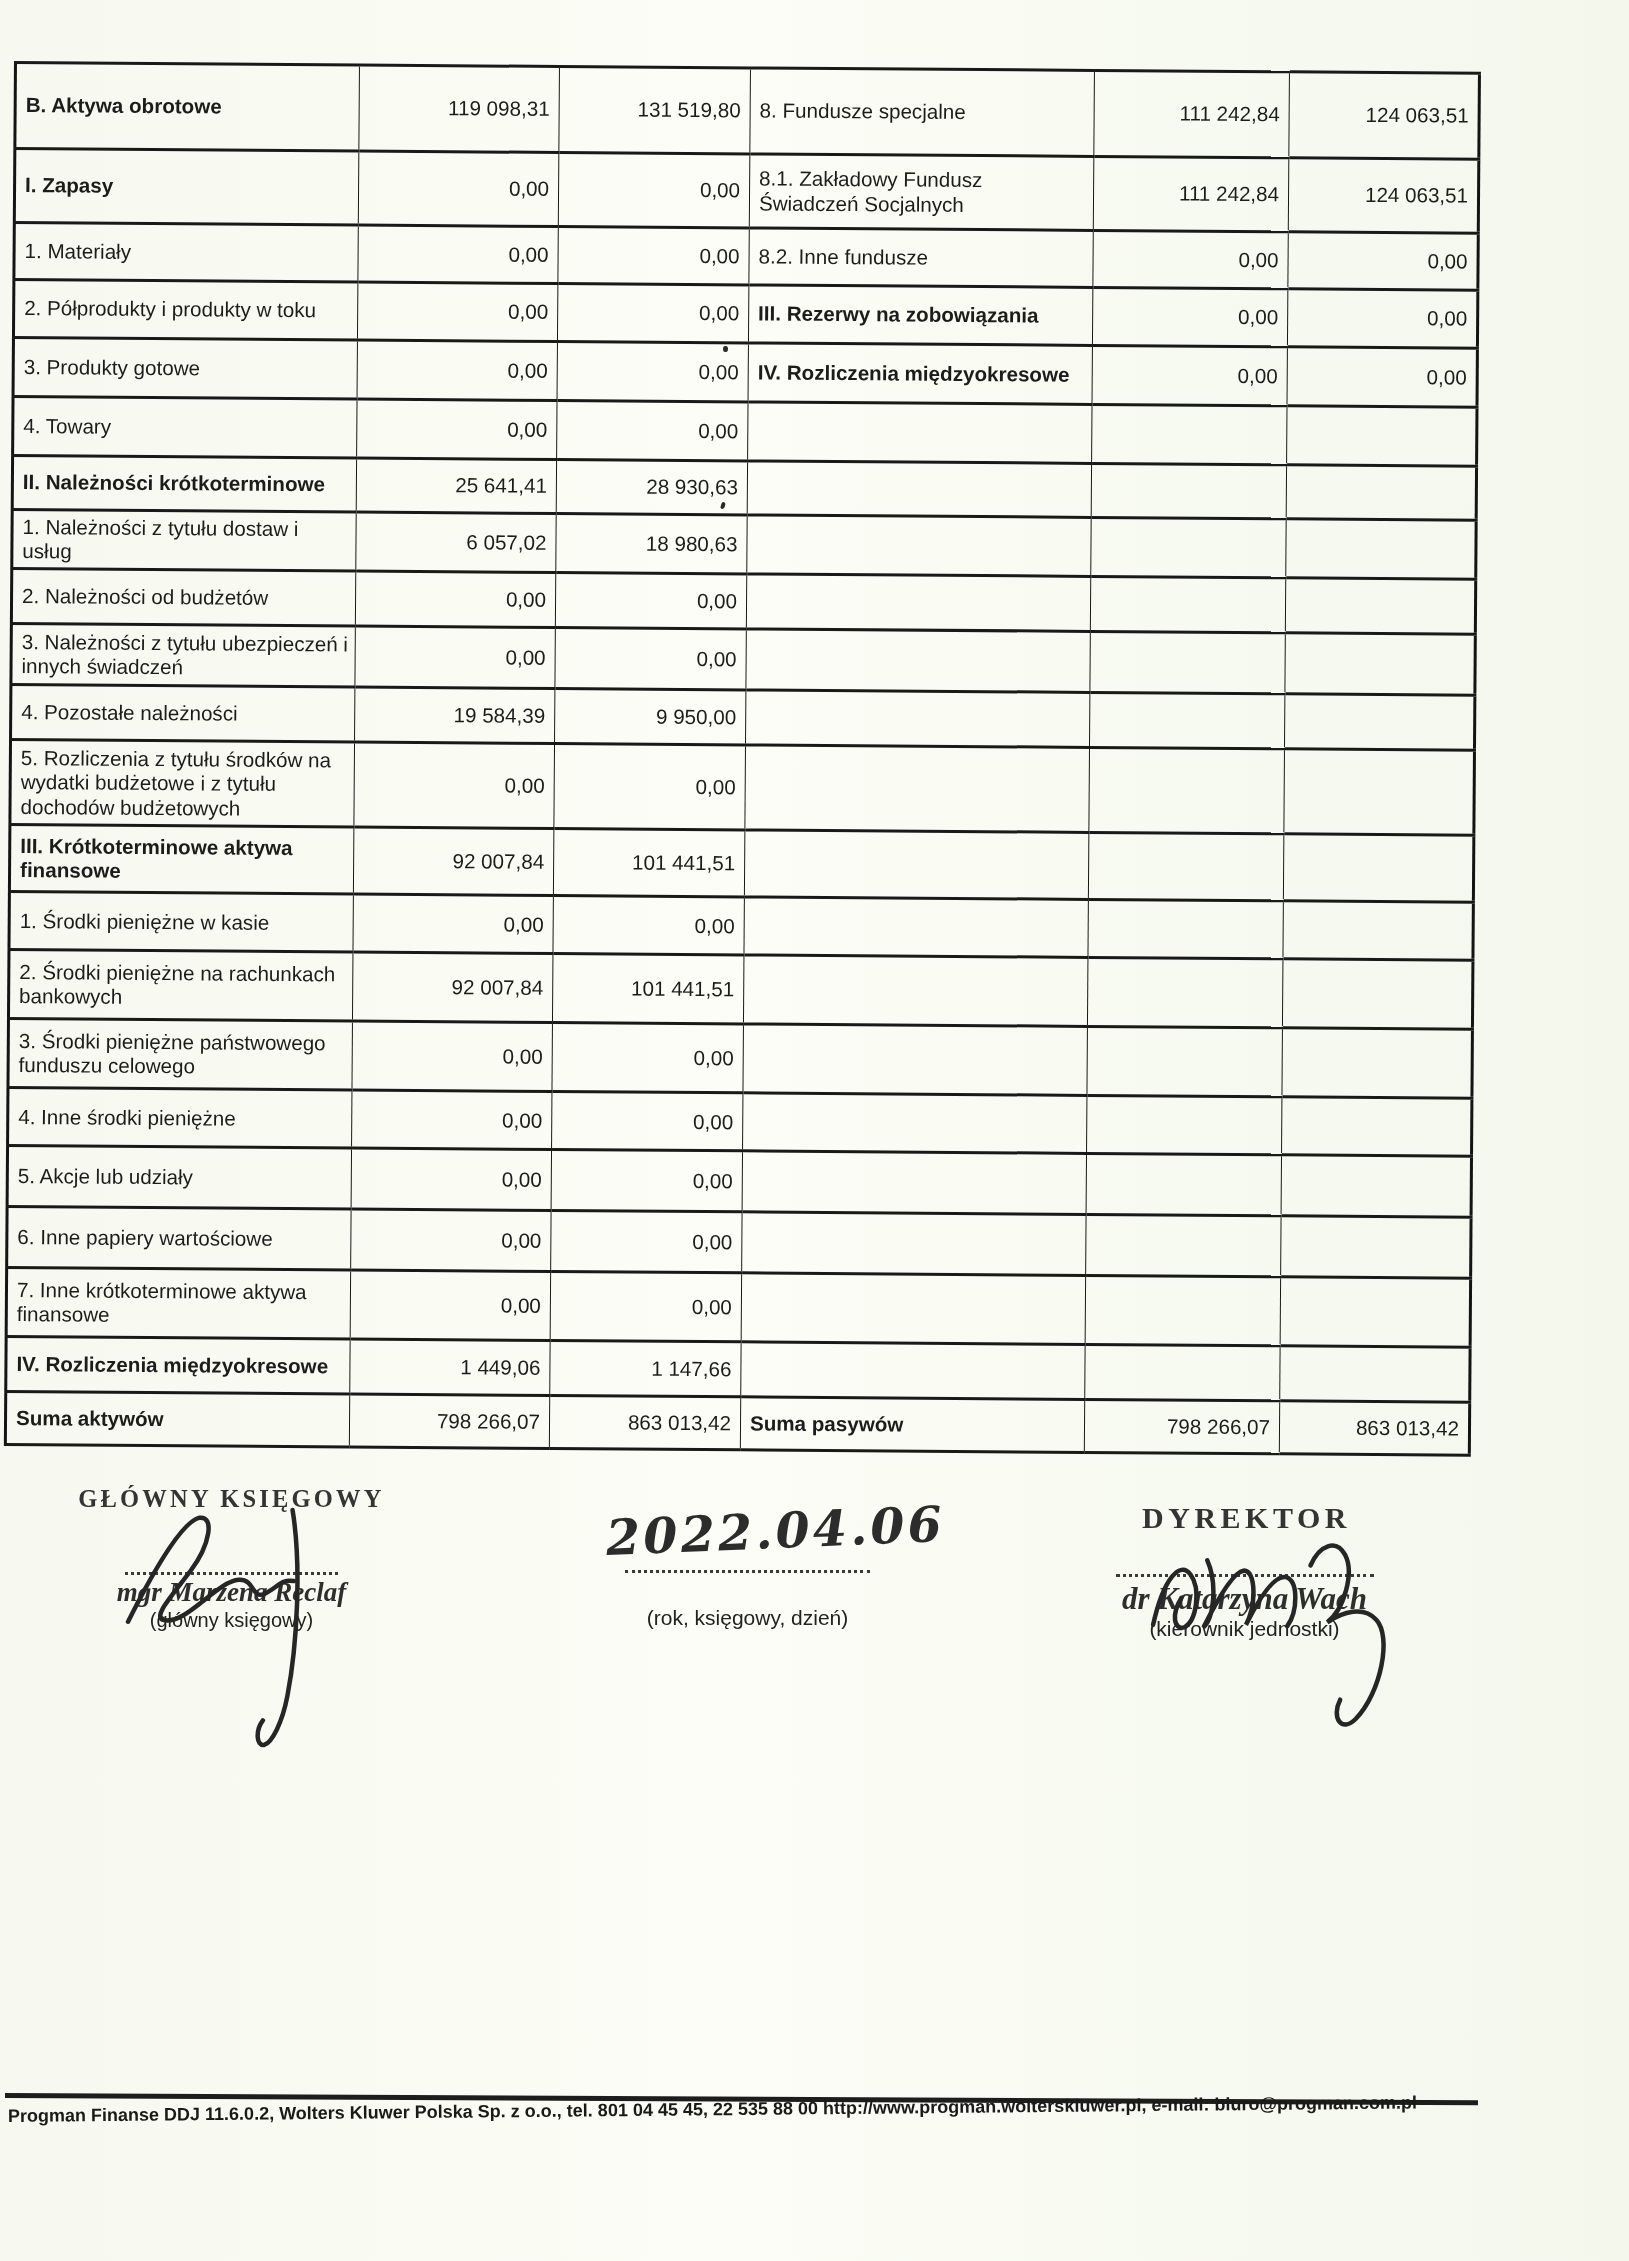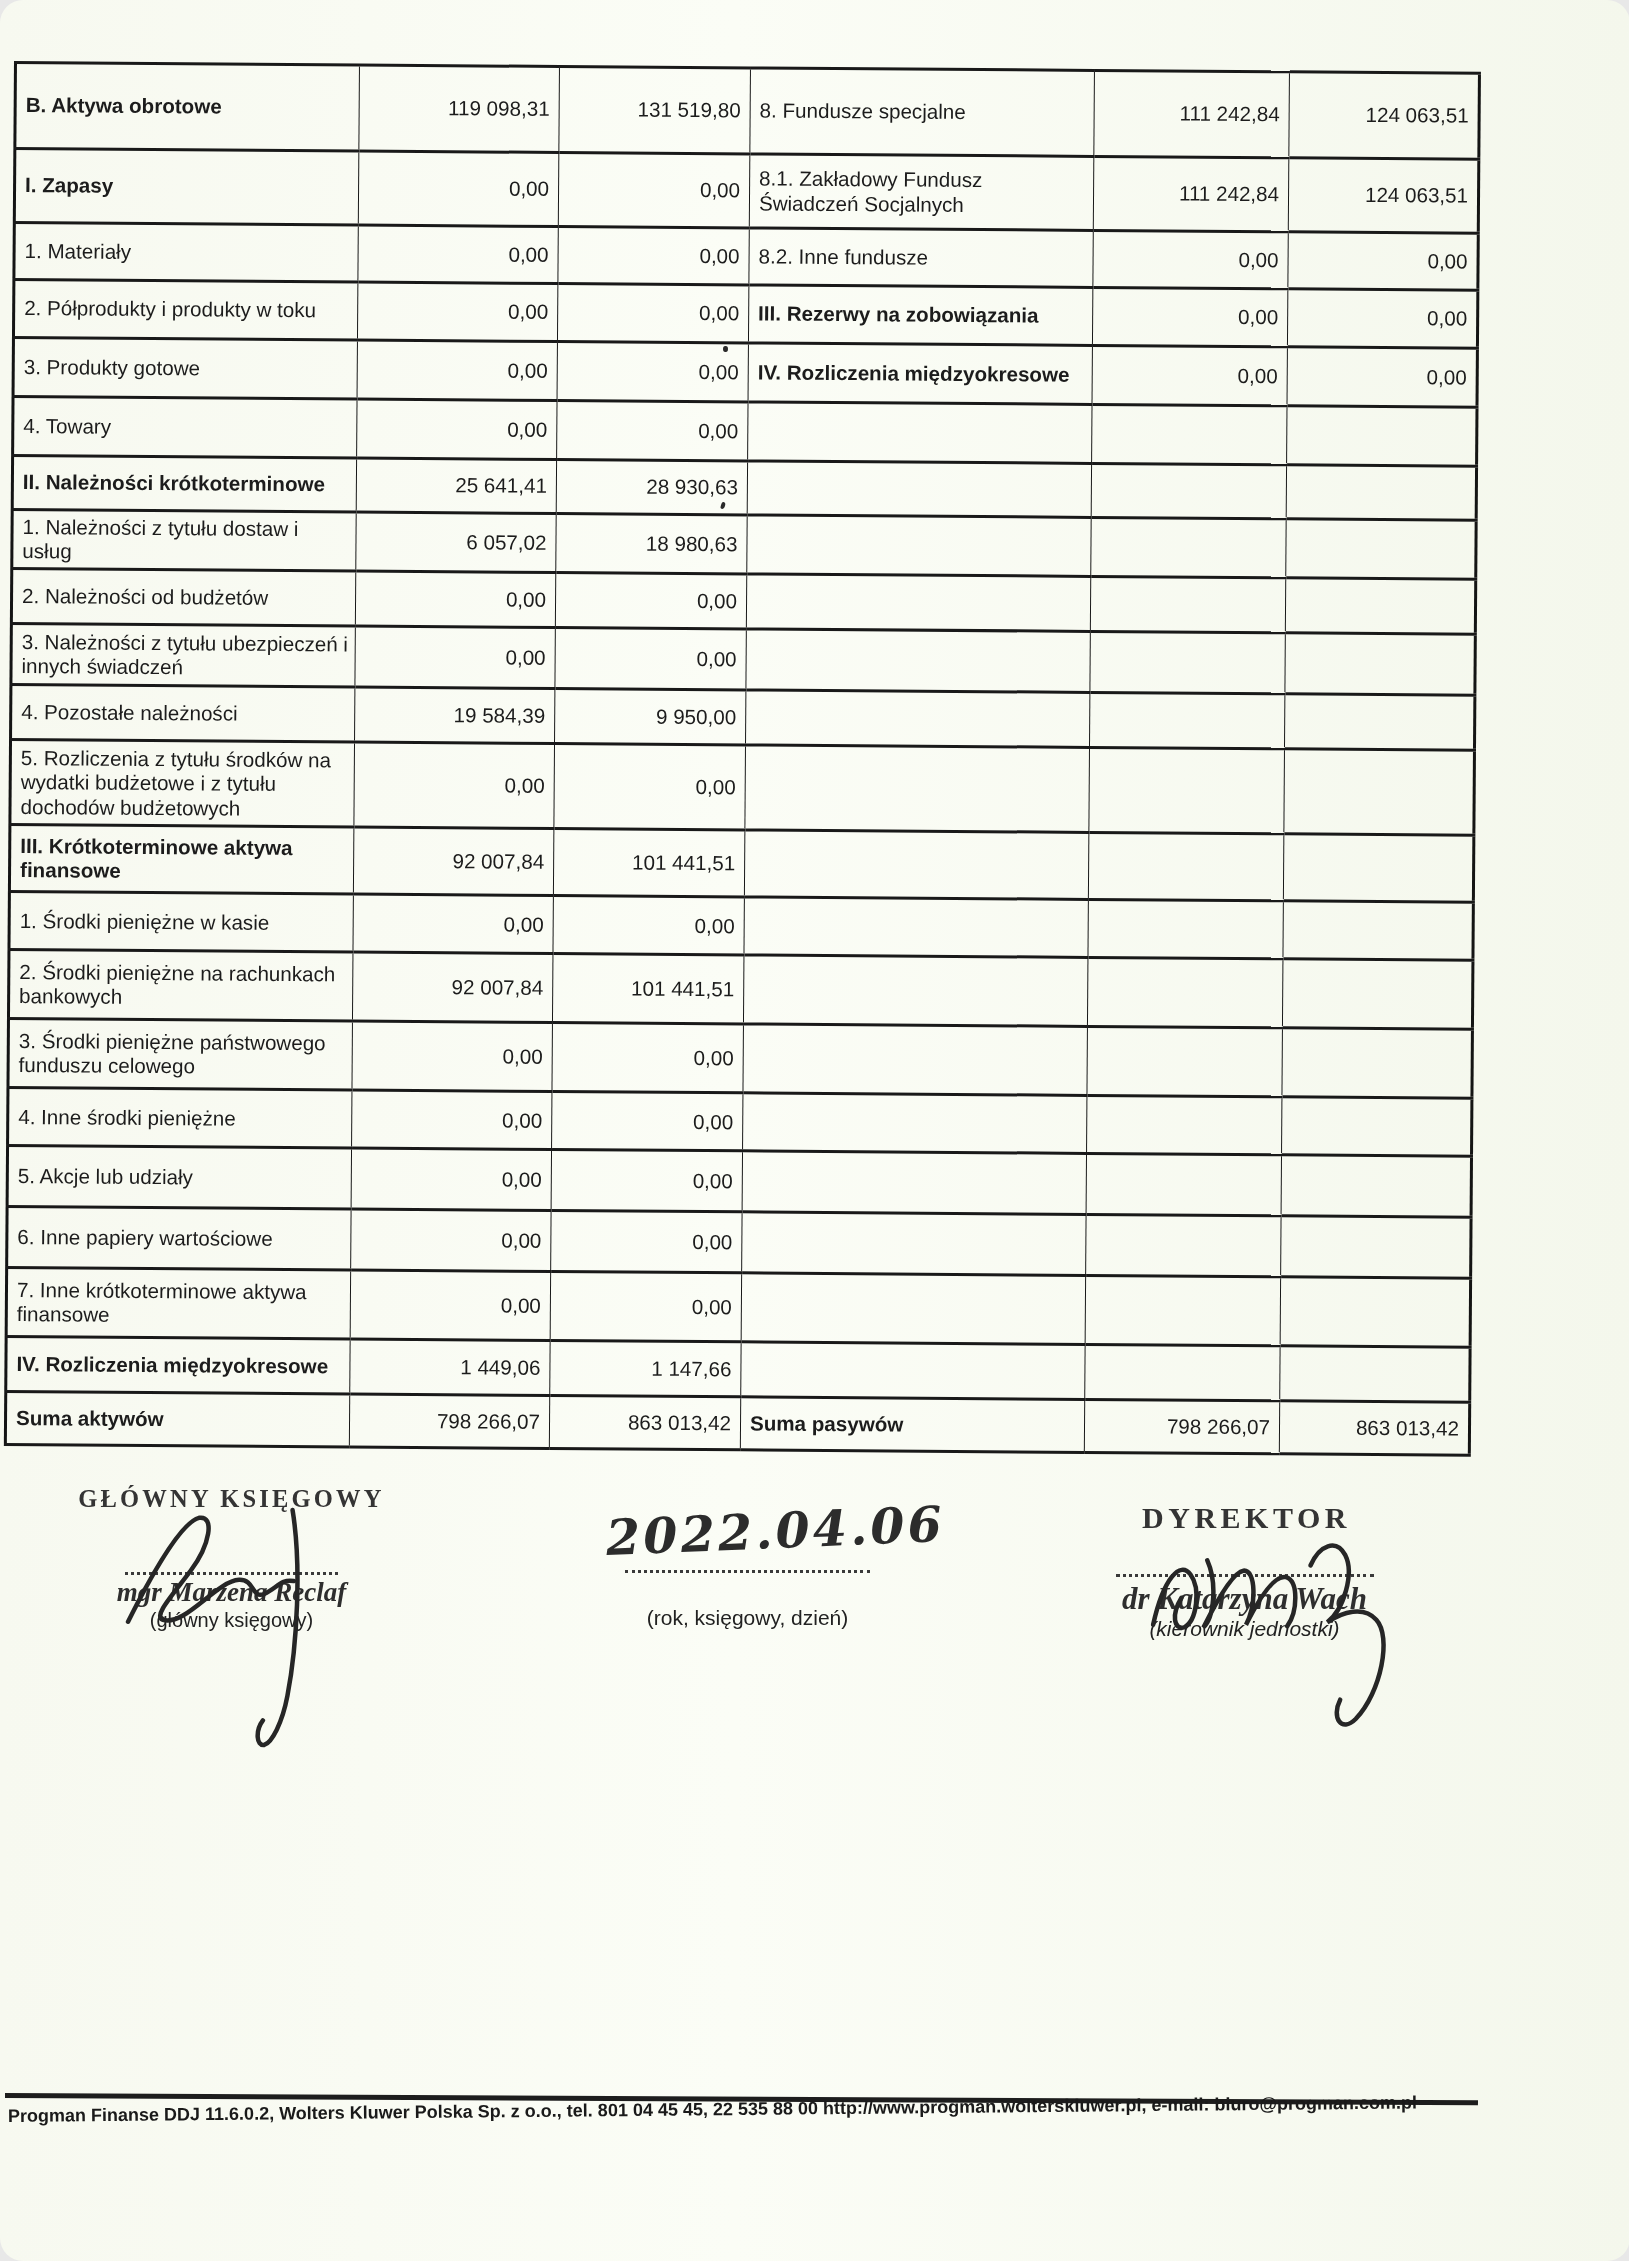--- a/index.html
+++ b/index.html
@@ -7,21 +7,20 @@
     width:1630px;height:2261px;
     font-family:"Liberation Sans", sans-serif;
     background:#e8e8e8;
   }
   .sheet{
     position:relative;
     width:1630px;height:2261px;
     background:linear-gradient(90deg,#f7f9f0 0%,#fbfdf6 45%,#f4f7ec 100%);
     overflow:hidden;
     color:#1f1f1f;
-    border-radius:23px;
   }
   
   .table-wrap{
     position:absolute;left:14px;top:61px;width:1466px;
     transform:rotate(0.42deg);transform-origin:0 0;
   }
   table.bs{
     width:100%;
     border-collapse:collapse;
     table-layout:fixed;
@@ -63,21 +62,21 @@
   #acc .stamp-name{position:absolute;top:97px;left:0;right:0;font-size:27px;}
   #acc .role{position:absolute;top:129px;left:0;right:0;font-size:20px;}
   
   #datb .hand-date{position:absolute;top:0;left:26px;}
   #datb .dotline{top:68px;left:45px;width:245px;}
   #datb .role{position:absolute;top:104px;left:0;right:0;font-size:21px;}
   
   #dir .stamp-title{position:absolute;top:7.7px;left:4px;right:0;font-size:30px;letter-spacing:4.5px;}
   #dir .dotline{top:81px;left:52px;width:258px;}
   #dir .stamp-name{position:absolute;top:88px;left:0;right:0;font-size:31px;}
-  #dir .role{position:absolute;top:124px;left:0;right:0;font-size:21px;font-style:italic;}
+  #dir .role{position:absolute;top:124px;left:0;right:0;font-size:21px;}
   
   .footer-line{
     position:absolute;left:5.2px;top:2093px;width:1473px;height:4.5px;
     background:#1d1d1d;transform:rotate(0.28deg);transform-origin:0 50%;
   }
   .footer-text{
     position:absolute;left:7.7px;top:2106px;width:1547px;
     font-size:18px;font-weight:bold;color:#1a1a1a;
     transform:rotate(-0.55deg);transform-origin:0 50%;
     white-space:nowrap;

